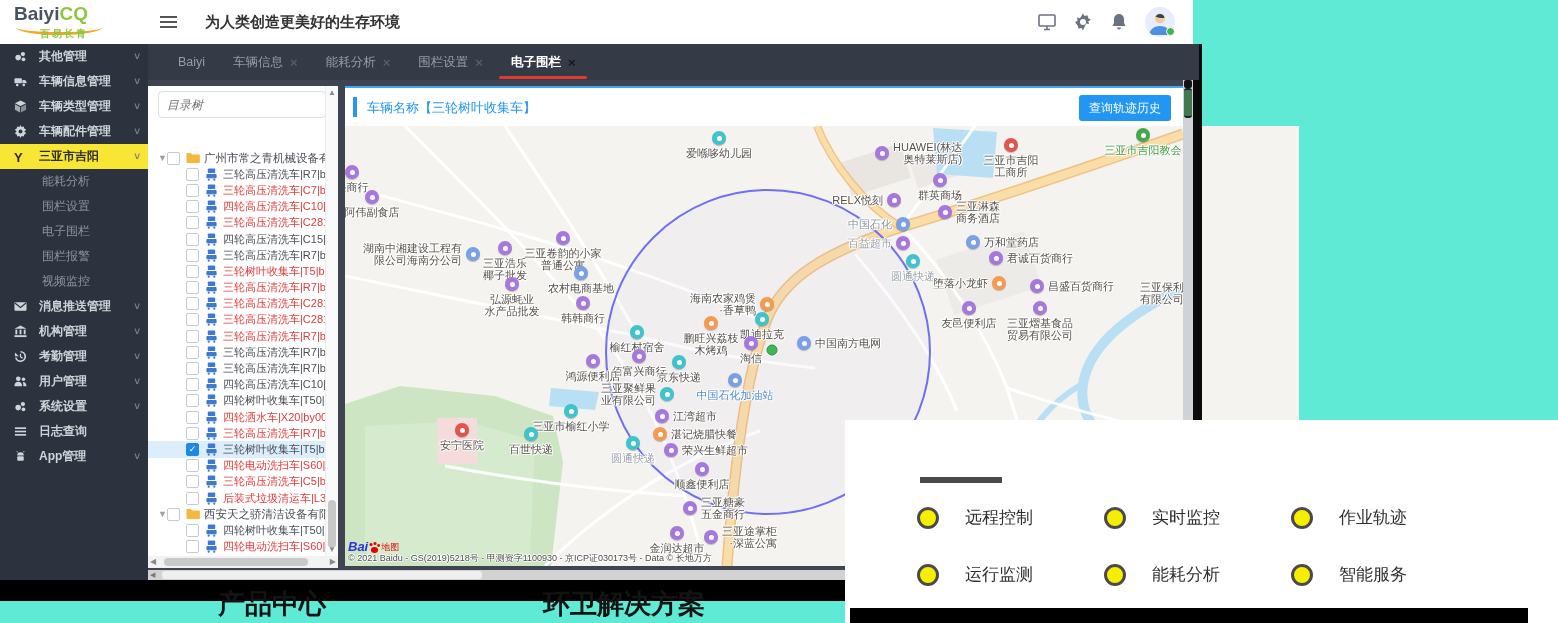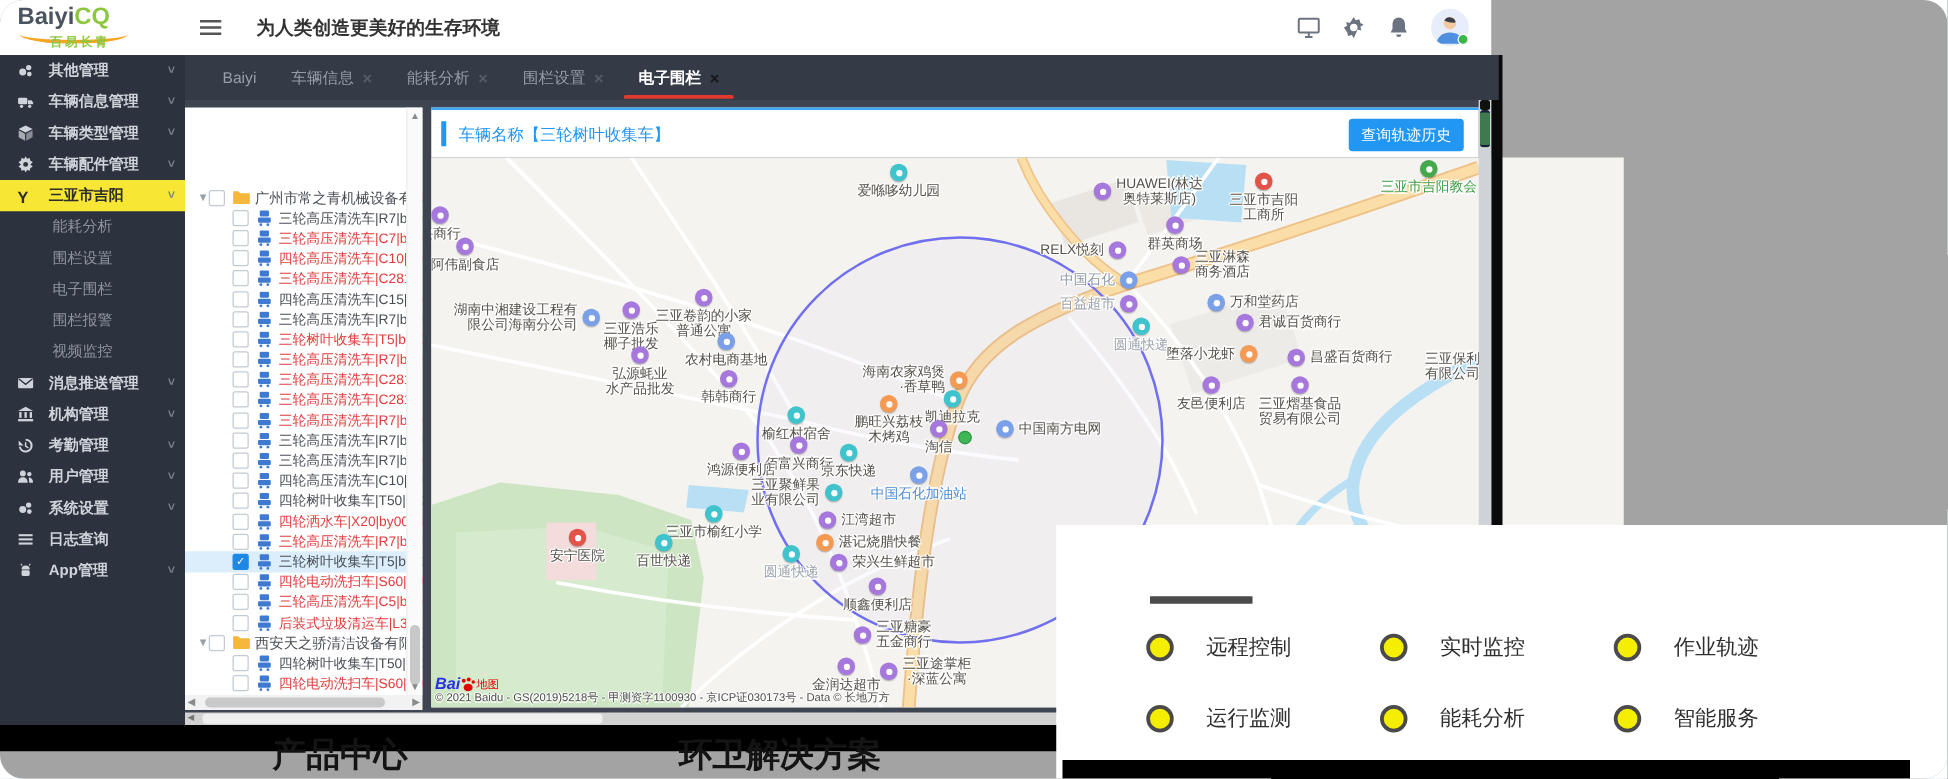--- a/index.html
+++ b/index.html
@@ -1,17 +1,17 @@
 <!DOCTYPE html>
 <html><head>
 <meta charset="utf-8">
 <style>
   html,body{margin:0;padding:0;background:#ffffff;}
-  #page{position:relative;width:1558px;height:623px;overflow:hidden;background:#a3a3a3;
-        font-family:"Liberation Sans","DejaVu Sans",sans-serif;border-radius:19px;-webkit-font-smoothing:antialiased;}
+  #page{position:relative;width:1558px;height:623px;overflow:hidden;background:#5eead4;
+        font-family:"Liberation Sans","DejaVu Sans",sans-serif;-webkit-font-smoothing:antialiased;}
   
   .hdr{position:absolute;left:0;top:0;width:1193px;height:44px;background:#fff;border-bottom:1px solid #ececec;z-index:2;}
   .logo{position:absolute;left:14px;top:3px;width:110px;height:38px;}
   .logo .l1{font-size:19px;font-weight:bold;color:#4a5360;letter-spacing:0;}
   .logo .l1 .cq{color:#8dc63f;}
   .logo .swoosh{position:absolute;left:2px;top:17px;width:86px;height:12px;border-bottom:3px solid #f6a623;border-radius:50%;}
   .logo .l2{position:absolute;left:26px;top:24px;font-size:10px;color:#8dc63f;letter-spacing:2px;font-weight:bold;}
   .burger{position:absolute;left:160px;top:13px;width:17px;height:14px;cursor:pointer;}
   .burger span{display:block;height:2px;background:#555;margin:3px 0;}
   .slogan{position:absolute;left:205px;top:13px;font-size:15px;font-weight:bold;color:#333;}
@@ -71,21 +71,21 @@
   .map{position:absolute;left:345px;top:126px;width:954px;height:440px;background:#f5f3ef;overflow:hidden;z-index:2;}
   .map svg.base{position:absolute;left:0;top:0;}
   .poi{position:absolute;width:14px;height:14px;z-index:2;}
   .poi .dot{position:absolute;left:0;top:0;width:14px;height:14px;border-radius:50%;box-shadow:0 1px 1px rgba(0,0,0,.25);}
   .poi .dot::after{content:"";position:absolute;left:4.5px;top:4.5px;width:5px;height:5px;border-radius:50%;background:#fff;}
   .c-purple .dot{background:#a678dd;} .c-teal .dot{background:#3fc3cd;} .c-blue .dot{background:#7aa0e8;}
   .c-orange .dot{background:#f59a53;} .c-red .dot{background:#e25449;} .c-green .dot{background:#46a84c;}
   .poi .lbl{position:absolute;font-size:11px;line-height:12px;color:#55504a;white-space:pre-line;width:max-content;
             text-shadow:-1px 0 #fff,1px 0 #fff,0 -1px #fff,0 1px #fff,1px 1px #fff,-1px -1px #fff;}
   .lp-b{top:16px;left:50%;transform:translateX(-50%);text-align:center;}
-  .lp-r{left:18px;top:50%;transform:translateY(-50%);text-align:center;}
+  .lp-r{left:18px;top:50%;transform:translateY(-50%);text-align:right;}
   .lp-l{right:18px;top:50%;transform:translateY(-50%);text-align:right;}
   .map-brand{position:absolute;left:3px;bottom:12px;display:flex;align-items:flex-end;z-index:4;}
   .map-brand .b1{font-size:13px;font-weight:bold;color:#2932e1;font-style:italic;}
   .map-brand .b2{font-size:9px;font-weight:normal;color:#e10601;}
   .map-attr{position:absolute;left:3px;bottom:1px;font-size:9px;color:#4c4c4c;z-index:4;white-space:nowrap;
             text-shadow:-1px 0 #fff,1px 0 #fff,0 -1px #fff,0 1px #fff;}
   
   .page-hscroll{position:absolute;left:148px;top:570px;width:1035px;height:10px;background:#d2d2d2;z-index:3;}
   .page-hscroll .a{position:absolute;left:2px;top:0;font-size:7px;color:#777;line-height:10px;}
   .page-hscroll .thumb{position:absolute;left:14px;top:1px;width:320px;height:8px;background:#efefef;border-radius:3px;}
@@ -278,20 +278,21 @@
         <span>围栏设置</span>
         <span class="x">×</span>
       </div>
       <div class="tab active">
         <span>电子围栏</span>
         <span class="x">×</span>
       </div>
     </div>
 
   <div class="tree">
+    <input class="t-inp one" placeholder="目录树" style="">
     <div id="tree-rows">
         <div class="t-row folder">
           <span class="t-exp">▼</span>
           <span class="t-cb"></span>
           <span class="t-ic"><svg viewBox="0 0 14 12" width="14" height="12">
               <path d="M0.5 1h4.2l1.4 1.6h6.9a.9.9 0 0 1 .9.9v6.6a1 1 0 0 1-1 1h-11.4a1 1 0 0 1-1-1z" fill="#f5b73c"></path>
             </svg></span>
           <span class="t-lbl">广州市常之青机械设备有限公司</span>
         </div>
         <div class="t-row item">

